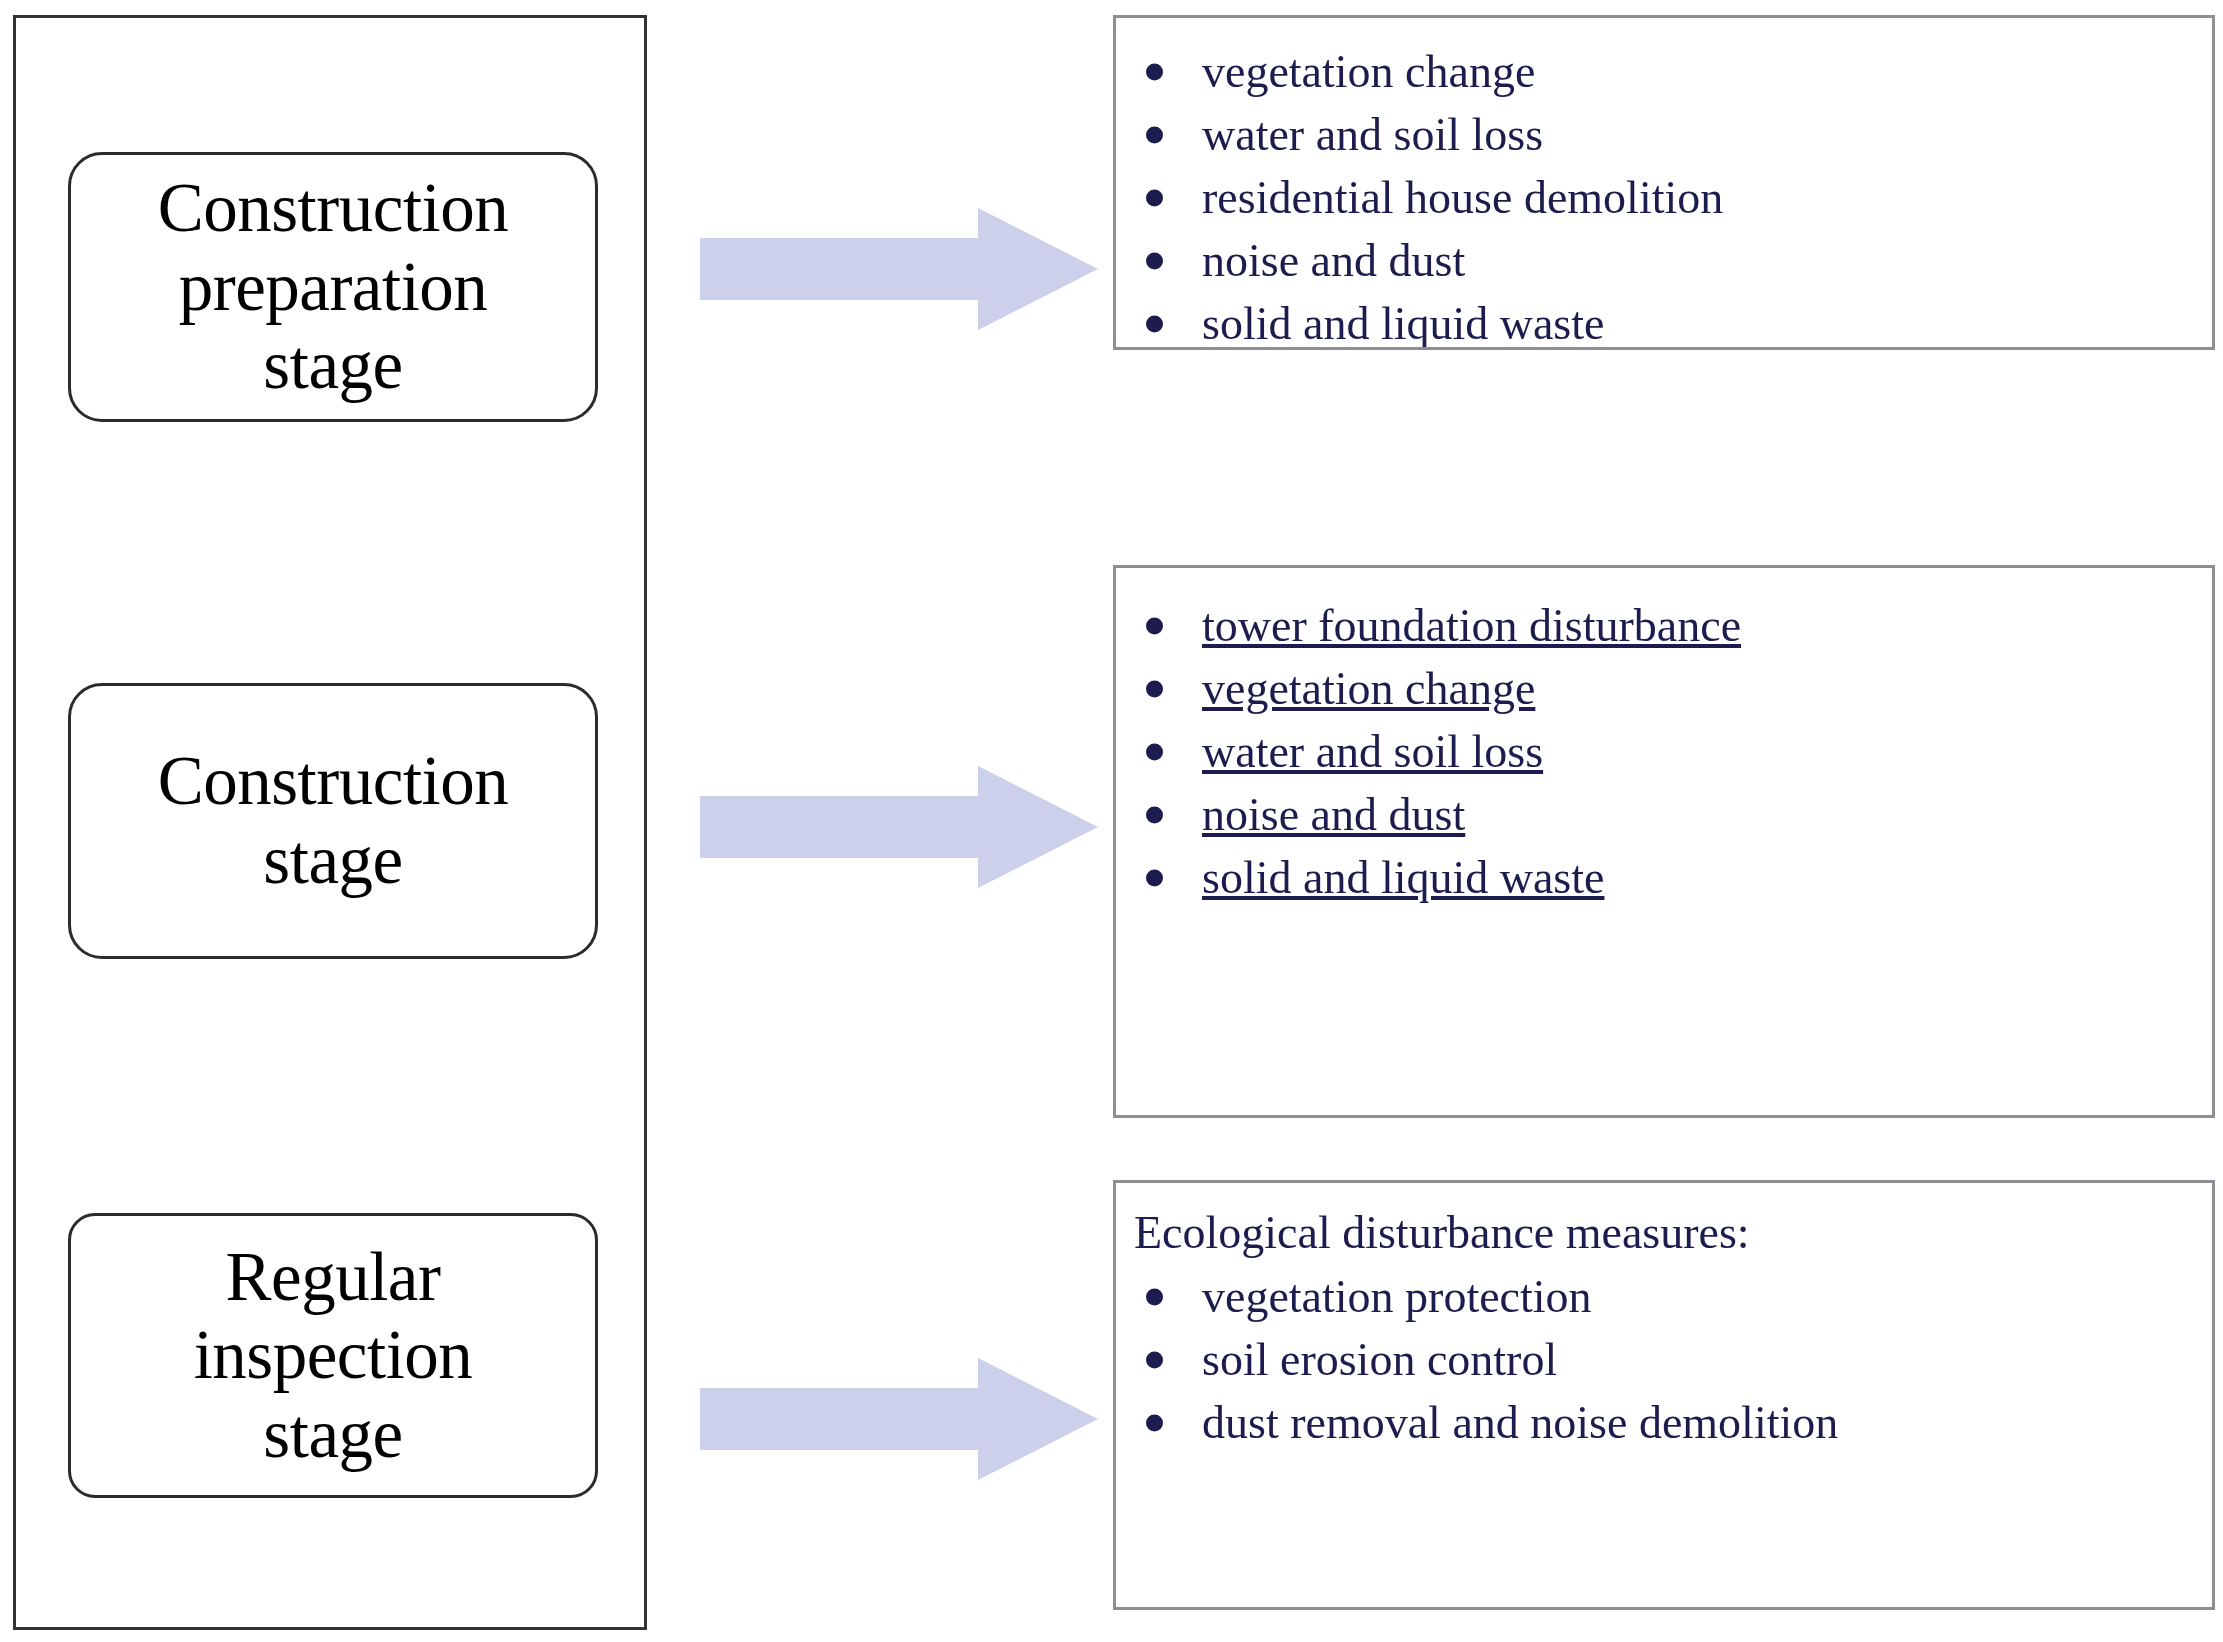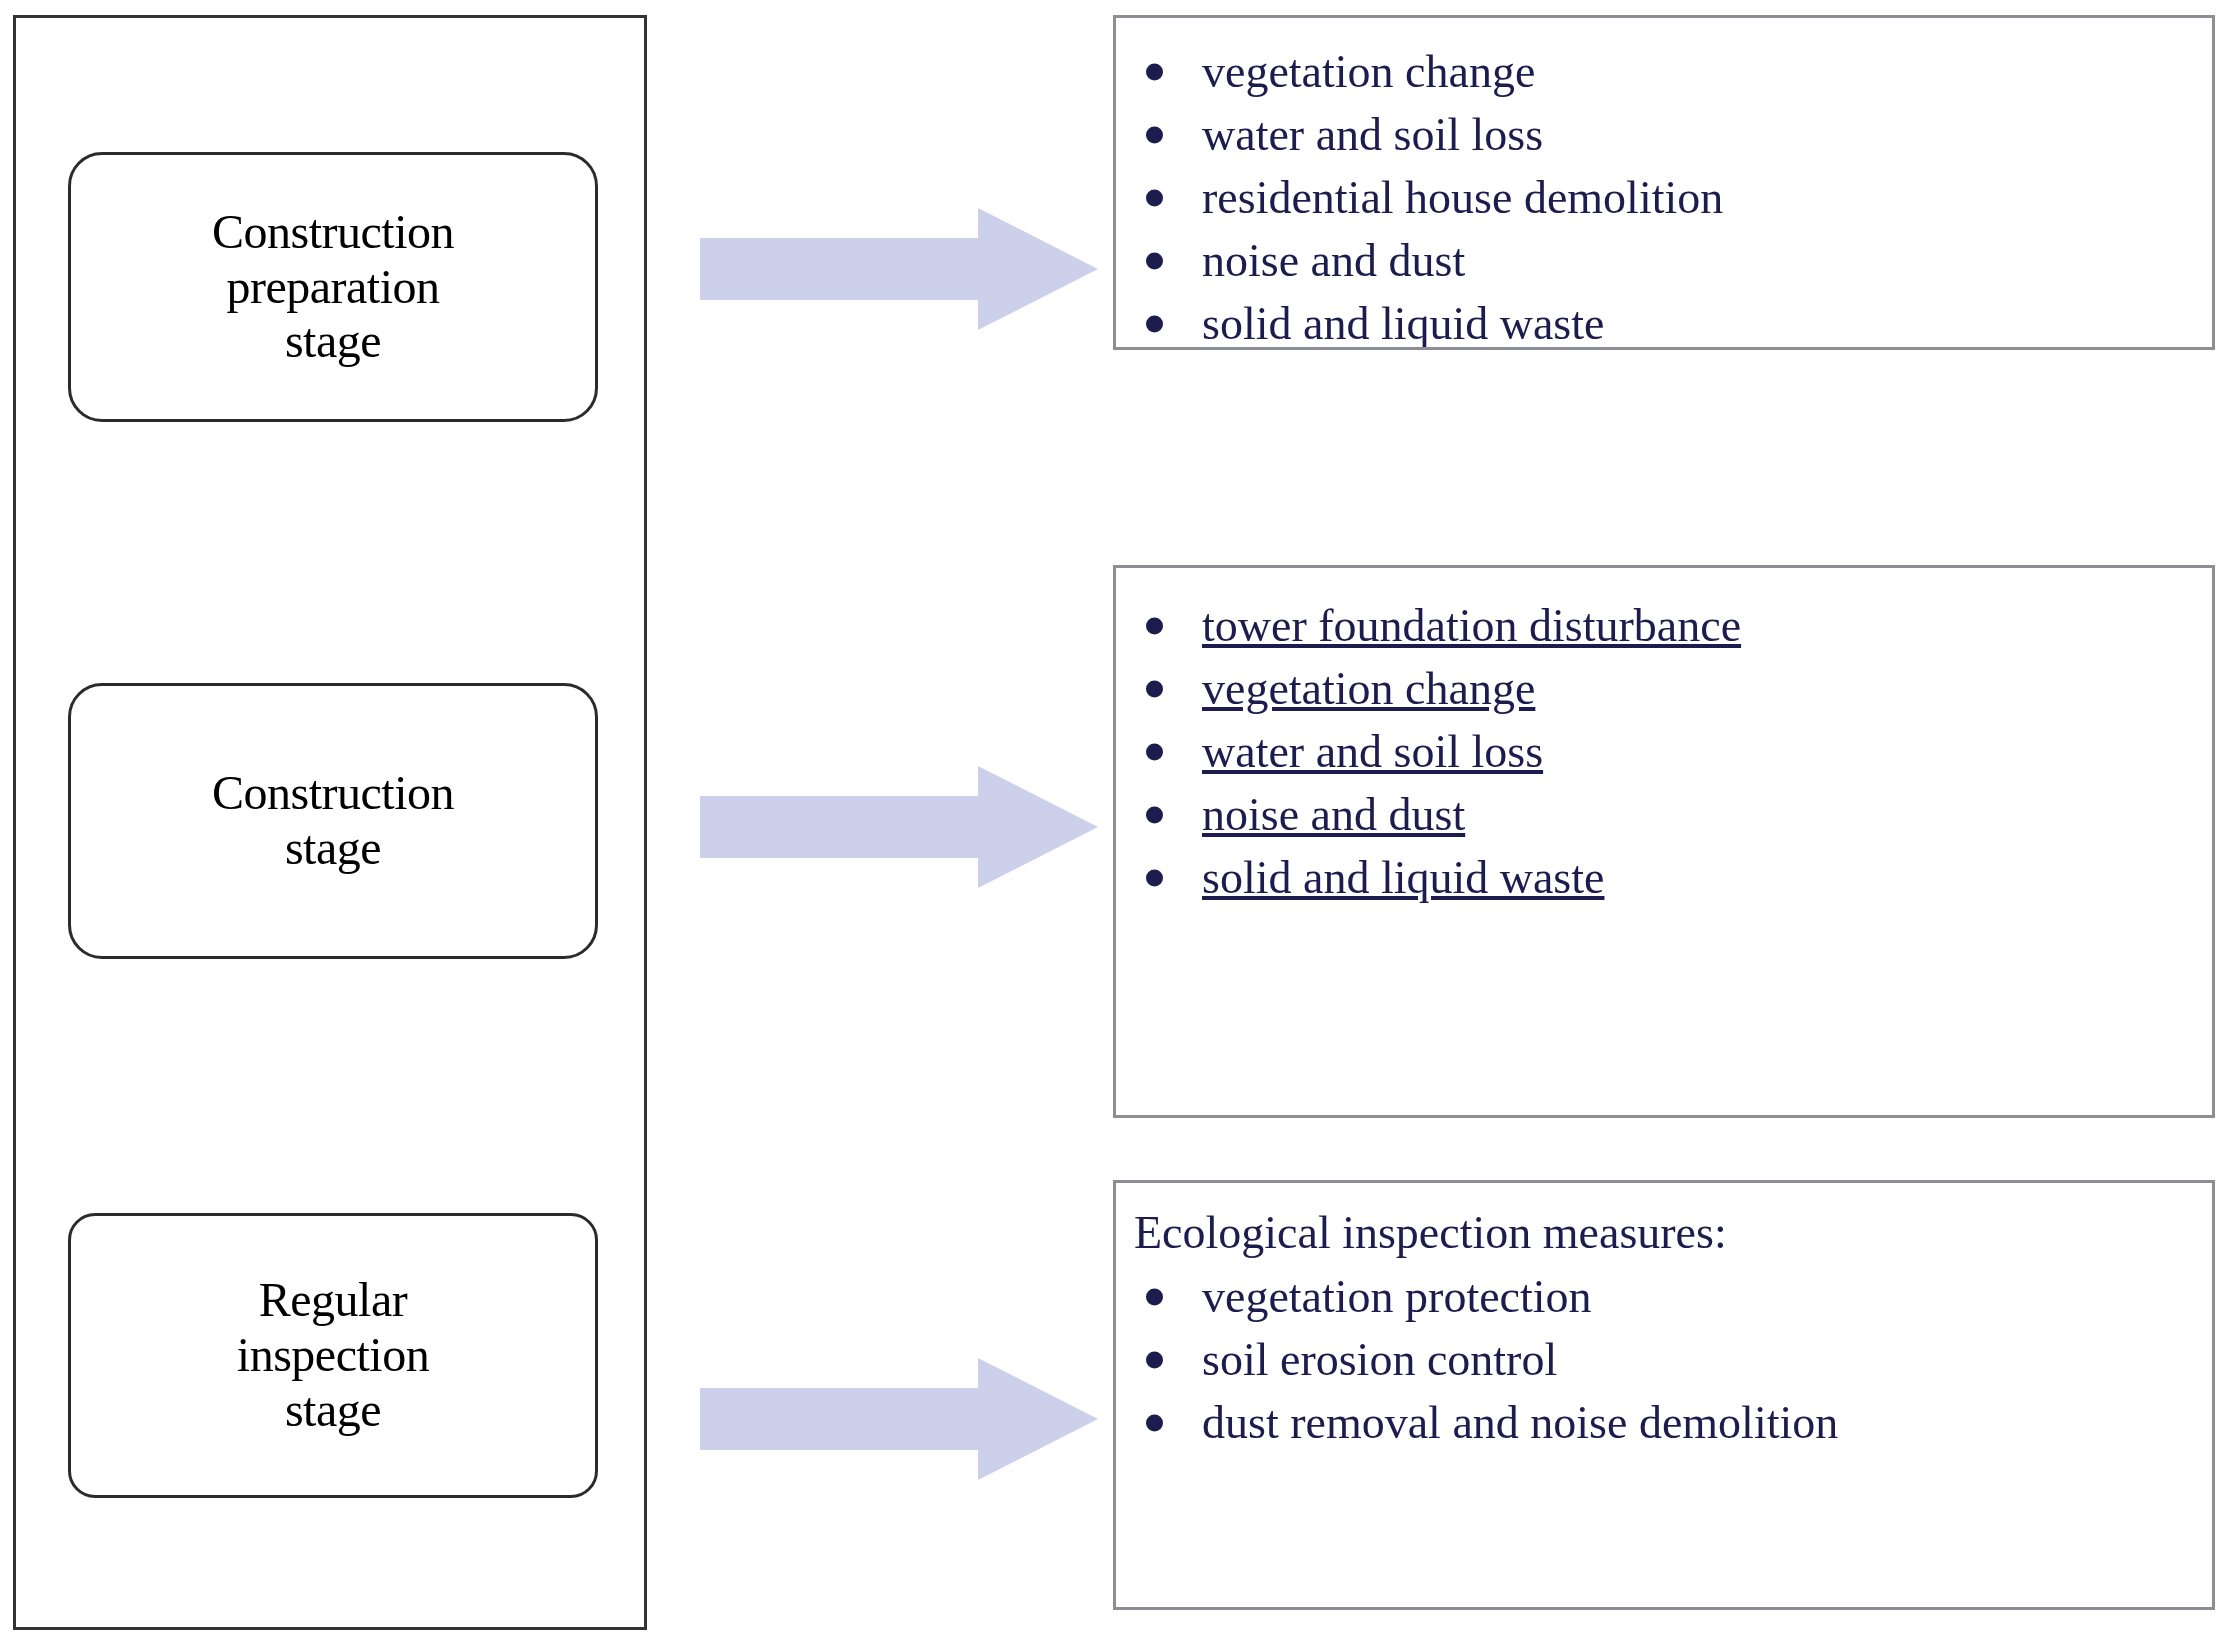--- a/index.html
+++ b/index.html
@@ -40,21 +40,21 @@
     position: absolute;
     box-sizing: border-box;
     border: 3px solid #2b2b2b;
     border-radius: 34px;
     background: #ffffff;
     display: flex;
     align-items: center;
     justify-content: center;
     text-align: center;
     color: #000000;
-    font-size: 48px;
+    font-size: 69px;
     line-height: 1.14;
     letter-spacing: -0.5px;
     padding: 0 14px;
   }
   .stage-box .label { display: block; white-space: pre-line; }
 
   #stage-box-1 { left: 68px;  top: 152px;  width: 530px; height: 270px; }
   #stage-box-2 { left: 68px;  top: 683px;  width: 530px; height: 276px; }
   #stage-box-3 { left: 68px;  top: 1213px; width: 530px; height: 285px; border-radius: 27px; }
 
@@ -179,21 +179,21 @@
     <ul class="impact-list">
       <li>tower foundation disturbance</li>
       <li>vegetation change</li>
       <li>water and soil loss</li>
       <li>noise and dust</li>
       <li>solid and liquid waste</li>
     </ul>
   </div>
 
   <div class="impact-box" id="impact-box-3">
-    <div class="impact-heading">Ecological inspection measures:</div>
+    <div class="impact-heading">Ecological disturbance measures:</div>
     <ul class="impact-list">
       <li>vegetation protection</li>
       <li>soil erosion control</li>
       <li>dust removal and noise demolition</li>
     </ul>
   </div>
 
 </div>
 
 </body></html>

